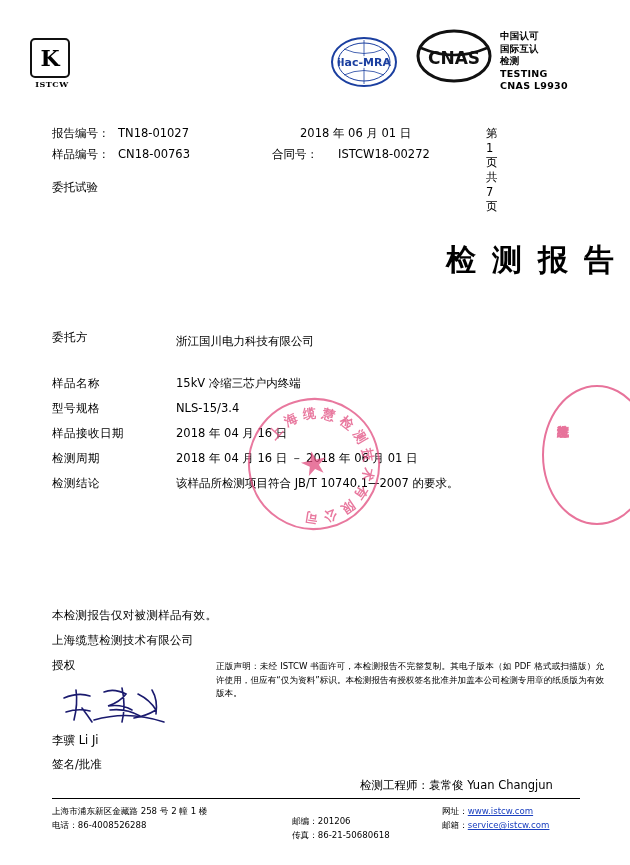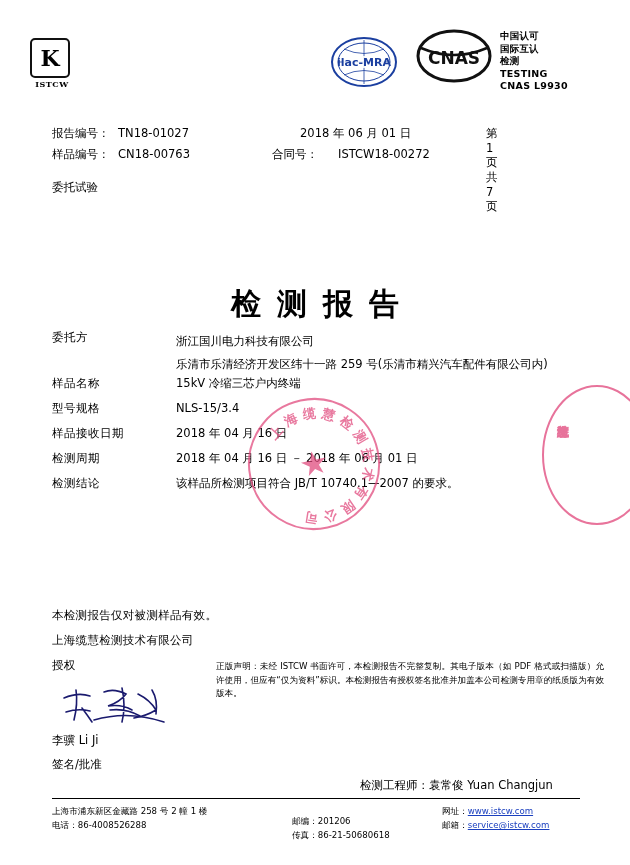--- a/index.html
+++ b/index.html
@@ -143,27 +143,26 @@
     top: 180px;
     font-size: 11.5px;
   }
 
   
   .doc-title {
     position: absolute;
     top: 240px;
     left: 0;
     width: 630px;
-    text-align: center;
+    text-align: right;
     font-size: 30px;
     font-weight: bold;
     letter-spacing: 16px;
     text-indent: 16px;
     font-family: "DejaVu Sans", "Liberation Sans", sans-serif;
-    margin-top: 44px;
   }
 
   
   .info {
     position: absolute;
     left: 0;
     top: 330px;
     width: 630px;
     font-size: 11.5px;
   }
@@ -396,21 +395,20 @@
   <div class="meta-entrust">委托试验</div>
 
   <div class="doc-title">检测报告</div>
 
   <div class="info">
 
     <div class="info-row" style="height:46px;padding-left:16px;">
       <span class="info-label">委托方</span>
       <span class="info-value small-gap">
         <div>浙江国川电力科技有限公司</div>
-        <div>乐清市乐清经济开发区纬十一路 259 号(乐清市精兴汽车配件有限公司内)</div>
       </span>
     </div>
 
     <div class="info-row" style="height:25px;">
       <span class="info-label">样品名称</span>
       <span class="info-value">15kV 冷缩三芯户内终端</span>
     </div>
 
     <div class="info-row" style="height:25px;">
       <span class="info-label">型号规格</span>

